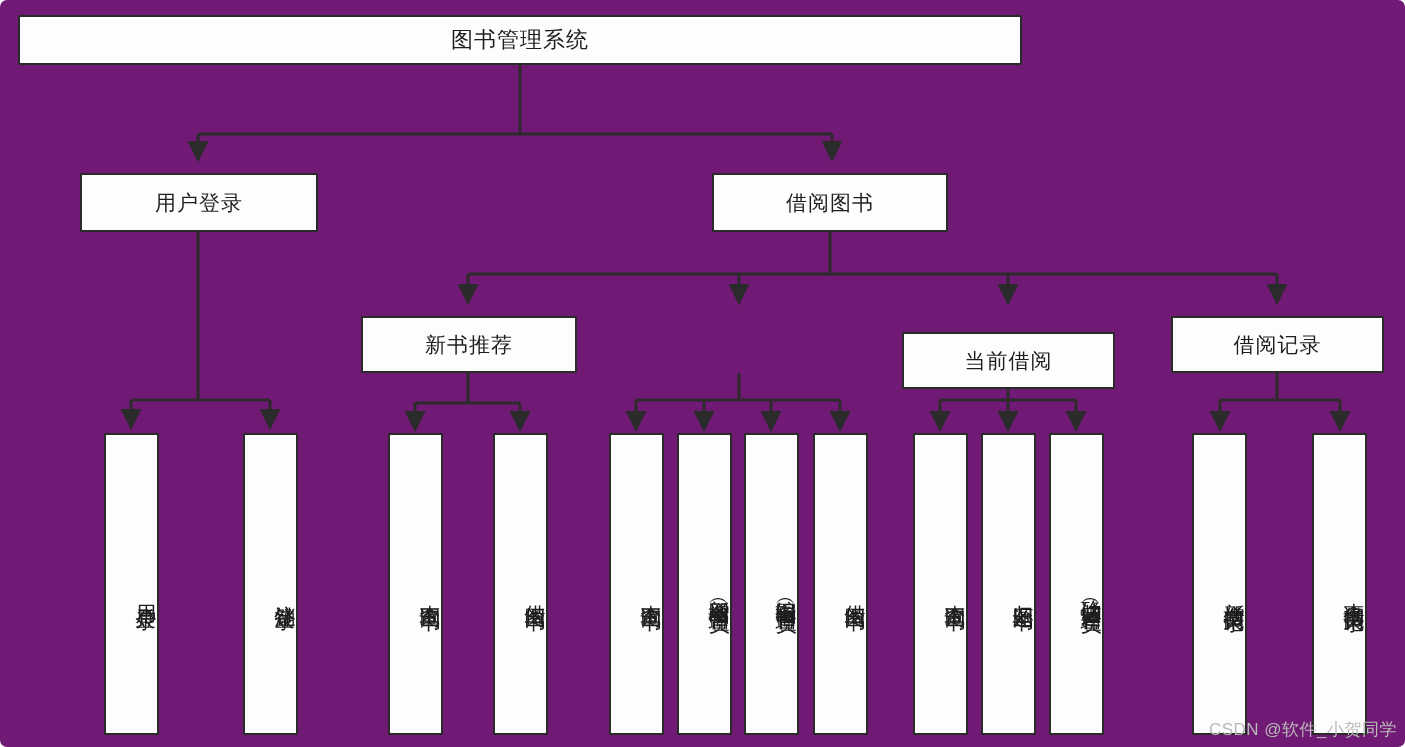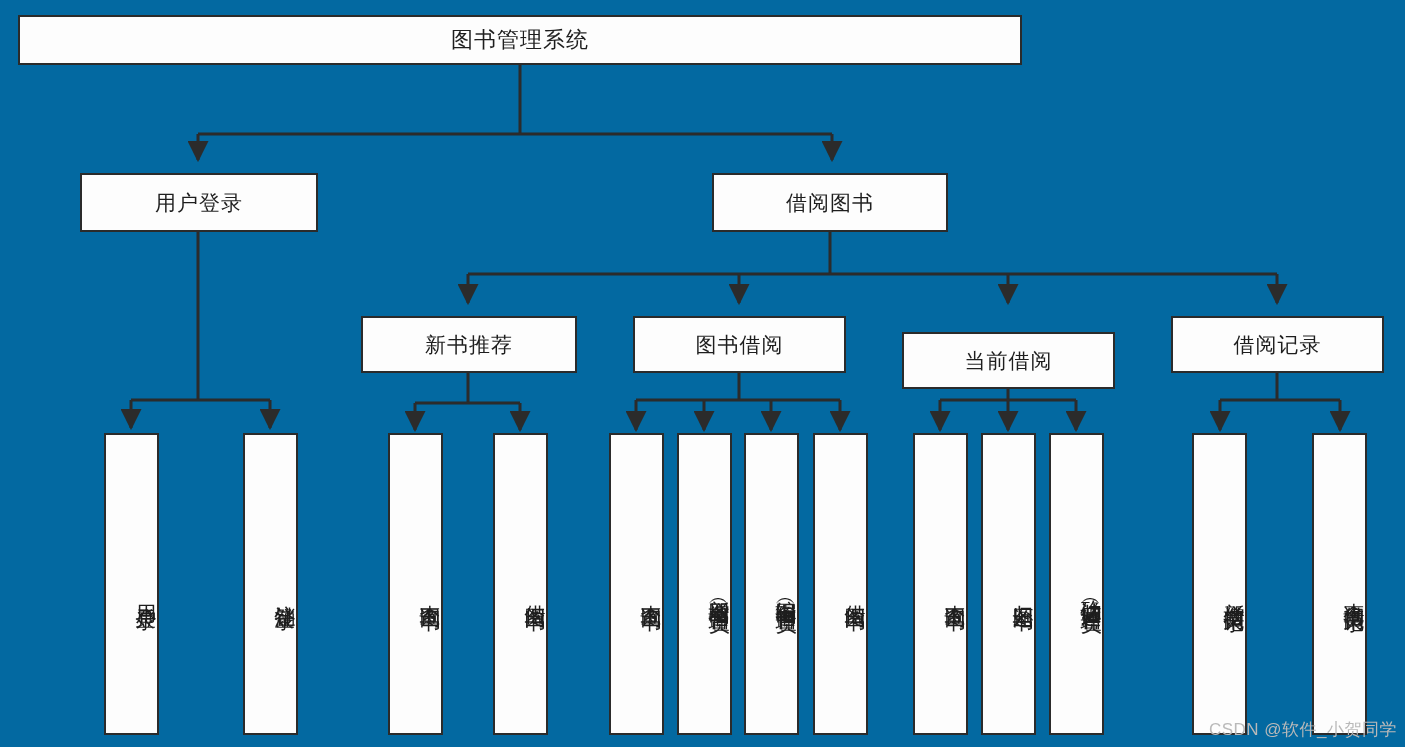--- a/index.html
+++ b/index.html
@@ -8,22 +8,23 @@
     padding: 0;
     background: #ffffff;
   }
   body {
     font-family: "Liberation Sans", "DejaVu Sans", sans-serif;
   }
   #diagram-root {
     position: relative;
     width: 1405px;
     height: 747px;
-    background: #0369a1;
+    background: #701a75;
     overflow: hidden;
+    border-radius: 7px;
   }
   #edge-layer {
     position: absolute;
     left: 0;
     top: 0;
     width: 1405px;
     height: 747px;
     pointer-events: none;
   }
   .node {
@@ -134,23 +135,20 @@
   </div>
 
   <div class="node horiz" style="left:712px; top:173px; width:236px; height:59px;">
     <span>借阅图书</span>
   </div>
 
   <div class="node horiz" style="left:361px; top:316px; width:216px; height:57px;">
     <span>新书推荐</span>
   </div>
 
-  <div class="node horiz" style="left:633px; top:316px; width:213px; height:57px;">
-    <span>图书借阅</span>
-  </div>
 
   <div class="node horiz" style="left:902px; top:316px; width:213px; height:57px;margin-top:16px;">
     <span>当前借阅</span>
   </div>
 
   <div class="node horiz" style="left:1171px; top:316px; width:213px; height:57px;">
     <span>借阅记录</span>
   </div>
 
   <div class="node leaf" style="left:104px; top:433px; width:55px; height:302px;">

